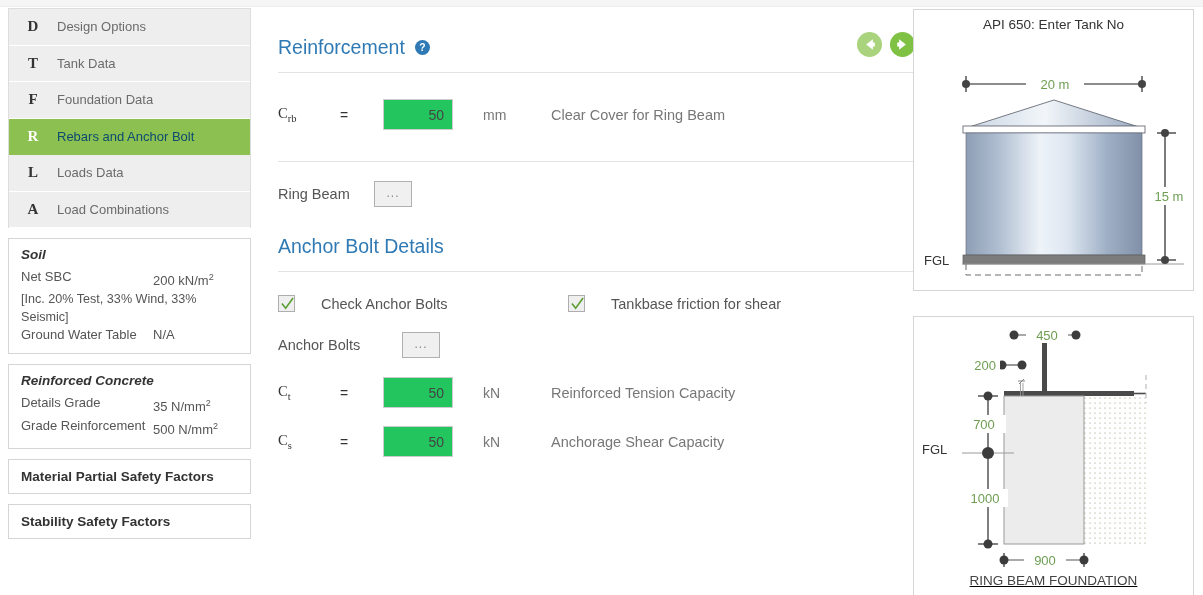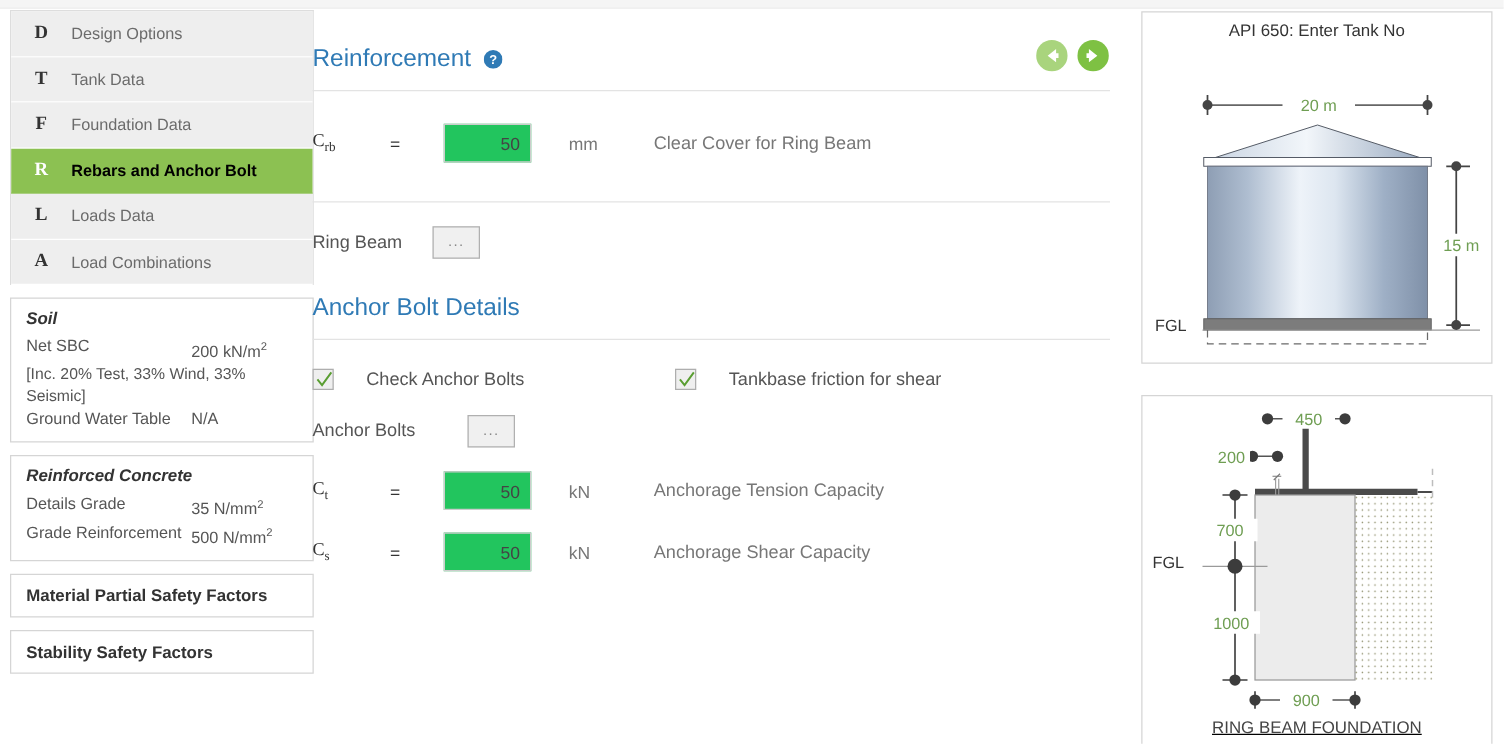--- a/index.html
+++ b/index.html
@@ -35,21 +35,21 @@
   .nav-item.active { background: #8cc152; border-bottom-color: #8cc152; }
   .nav-letter {
     width: 48px; text-align: center;
     font-family: "Liberation Serif", serif;
     font-weight: bold; font-size: 15px; color: #333333;
   }
   .nav-item.active .nav-letter { color: #ffffff; }
   .nav-label {
     font-size: 13px; color: #6b6b6b;
   }
-  .nav-item.active .nav-label { color: #000000; font-weight: bold; }
+  .nav-item.active .nav-label { color: #0c4a6e; }
 
   .panel {
     border: 1px solid #d5d5d5; background: #ffffff;
     margin-top: 10px; padding: 8px 12px 9px 12px;
   }
   .panel-title {
     font-size: 13.5px; font-weight: bold; color: #333333;
     margin-bottom: 6px;
     font-style: italic;
   }
@@ -62,21 +62,21 @@
   .panel-note { font-size: 12.6px; color: #555555; line-height: 18px; }
   .panel-flat {
     border: 1px solid #d5d5d5; background: #ffffff;
     margin-top: 10px; padding: 9px 12px;
     font-size: 13.5px; font-weight: bold; color: #333333;
   }
   sup { font-size: 9px; }
 
   
   #main {
-    position: absolute; left: 250px; top: 8px; width: 638px; height: 560px;
+    position: absolute; left: 278px; top: 8px; width: 638px; height: 560px;
   }
   .sec-head {
     display: flex; align-items: center;
     padding-bottom: 13px;
     border-bottom: 1px solid #e3e3e3;
     position: relative;
   }
   .sec-title {
     font-size: 19.5px; color: #2f7ab5; font-weight: normal;
   }
@@ -261,21 +261,21 @@
     <div class="row" style="margin-top:20px;">
       <span class="lbl" style="width:124px;">Anchor Bolts</span>
       <span class="dotbtn">...</span>
     </div>
 
     <div class="row" style="margin-top:19px;">
       <span class="sym"><span>C</span><span class="sub">t</span></span>
       <span class="eq">=</span>
       <input class="inp" type="text" value="50" style="">
       <span class="unit">kN</span>
-      <span class="desc">Anchorage Tension Capacity</span>
+      <span class="desc">Reinforced Tension Capacity</span>
     </div>
 
     <div class="row" style="margin-top:18px;">
       <span class="sym"><span>C</span><span class="sub">s</span></span>
       <span class="eq">=</span>
       <input class="inp" type="text" value="50" style="">
       <span class="unit">kN</span>
       <span class="desc">Anchorage Shear Capacity</span>
     </div>
   </div>

